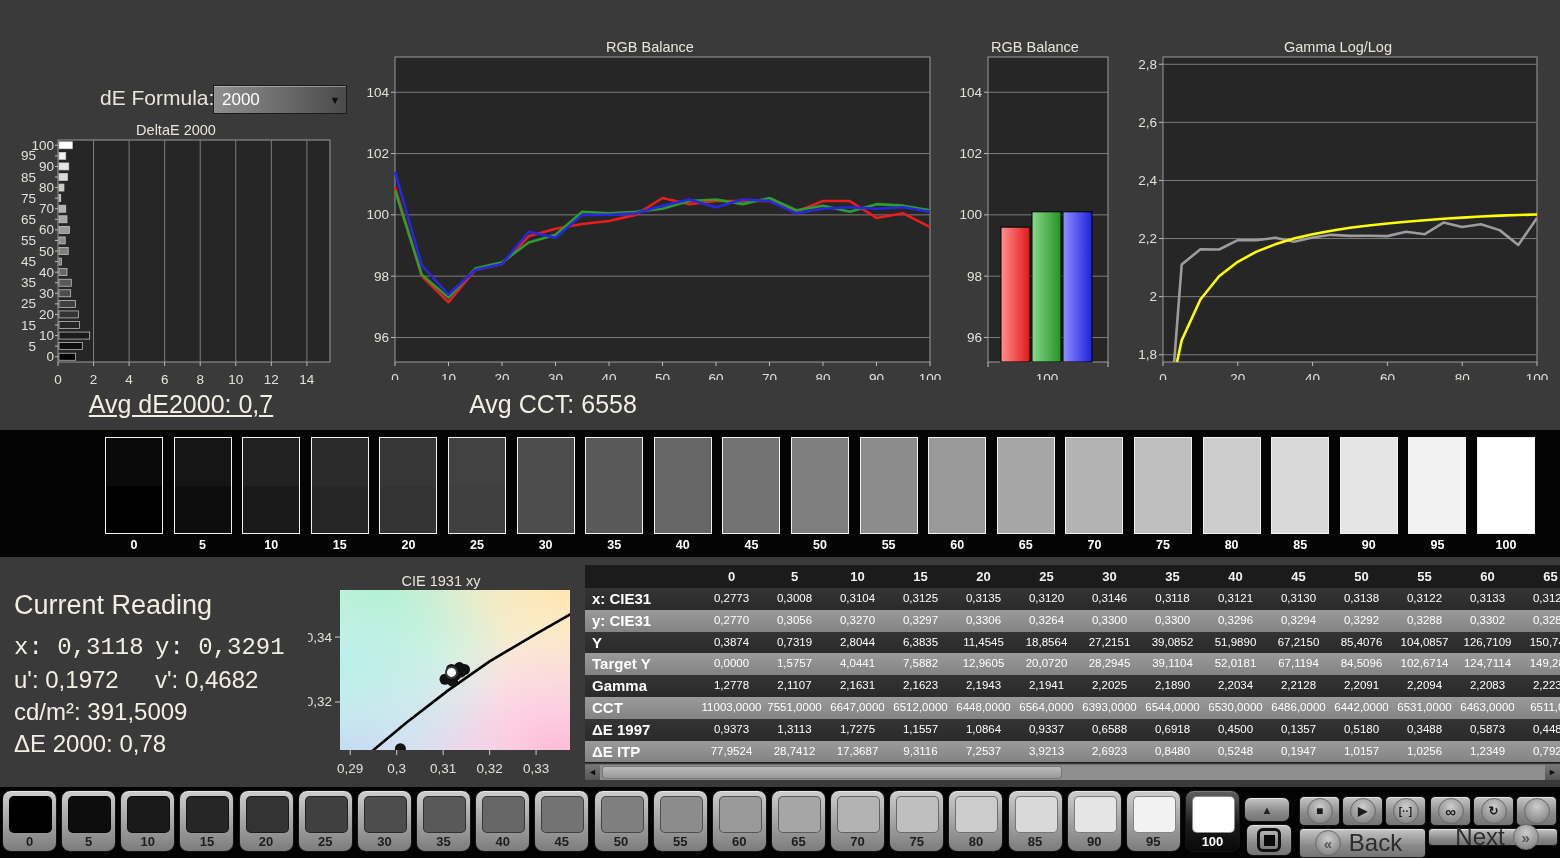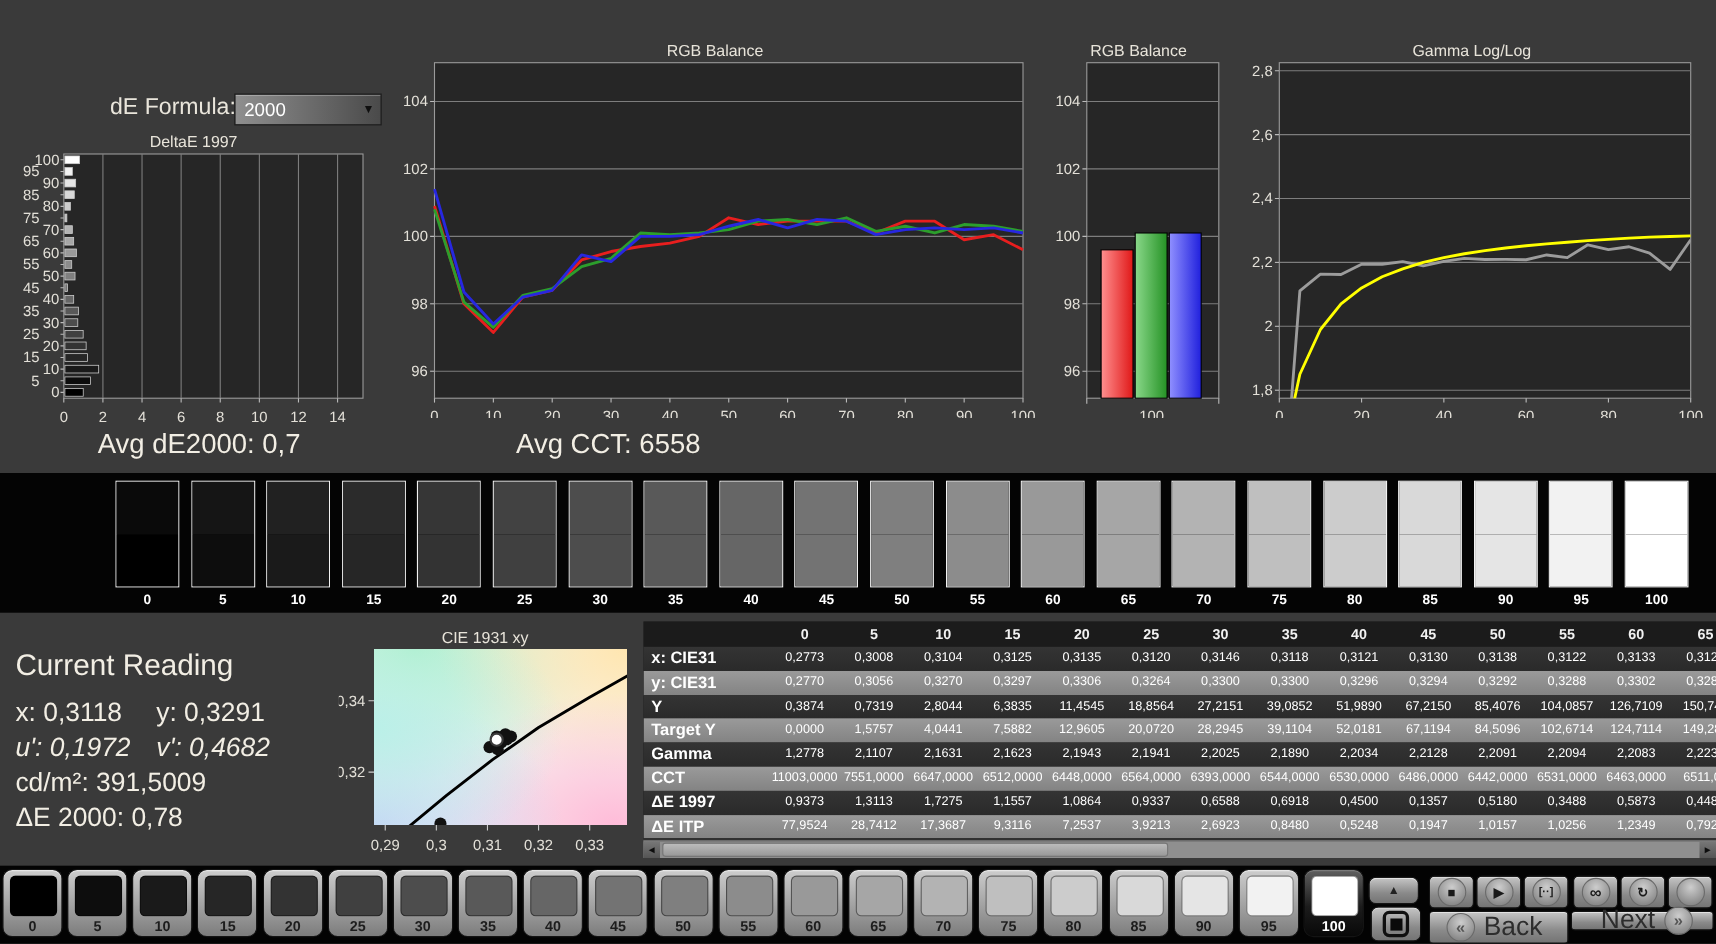--- a/index.html
+++ b/index.html
@@ -15,21 +15,21 @@
   .stat{font-size:25px;color:#f2eee4;transform:translateX(-50%);white-space:nowrap;}
   svg text.tick{fill:#e3e0d8;font-size:13.5px;font-family:"Liberation Sans",sans-serif;}
   
   #strip{left:0;top:430px;width:1560px;height:127px;background:#040404;}
   .swatch{position:absolute;top:7px;width:58px;height:97px;border:1.5px solid #f2f2f2;box-sizing:border-box;}
   .swatch .half{position:absolute;left:0;width:100%;height:50%;}
   .swatch-lbl{position:absolute;top:108px;width:58px;text-align:center;color:#fff;font-weight:bold;font-size:12.5px;}
   
   .cr-title{left:14px;top:590px;font-size:27px;color:#f2eee4;}
   .cr-line{left:14px;font-size:24px;color:#f2eee4;white-space:nowrap;}
-  .cr-line .c2{position:absolute;left:128px;}
+  .cr-line .c2{position:absolute;left:141px;}
   
   #gtable{left:585px;top:565px;width:975px;height:198px;overflow:hidden;background:#1b1b1b;}
   .trow{position:relative;width:997px;height:21.8px;display:flex;}
   .trow.hdr{height:23px;background:#1b1b1b;}
   .trow.dark{background:linear-gradient(#343434,#2a2a2a);}
   .trow.light{background:linear-gradient(#9a9a9a,#838383);}
   .tcell{width:63px;flex:0 0 63px;text-align:center;color:#fff;font-size:11.5px;line-height:21.8px;overflow:hidden;}
   .trow.hdr .tcell{font-weight:bold;font-size:13px;line-height:23px;color:#f2f2f2;}
   .tlabel{width:115px;flex:0 0 115px;color:#fff;font-weight:bold;font-size:15px;line-height:21.8px;padding-left:7px;box-sizing:border-box;}
   
@@ -54,21 +54,21 @@
 
 <div id="app">
 
 
   <div class="abs de-row-label">dE Formula:</div>
   <div class="abs dropdown">
     <span class="val">2000</span>
     <span class="arrow">▼</span>
   </div>
 
-  <div class="abs chart-title" style="left:176px;top:122px;">DeltaE 1997</div>
+  <div class="abs chart-title" style="left:176px;top:122px;">DeltaE 2000</div>
   <div class="abs chart-title" style="left:650px;top:39px;">RGB Balance</div>
   <div class="abs chart-title" style="left:1035px;top:39px;">RGB Balance</div>
   <div class="abs chart-title" style="left:1338px;top:39px;">Gamma Log/Log</div>
   <div class="abs chart-title" style="left:441px;top:573px;">CIE 1931 xy</div>
 
   <svg id="svg-deltae" class="abs" style="left:0;top:112px;" width="350" height="280">
       <rect x="58" y="28" width="272" height="222" fill="#262626" stroke="#9a9a9a"></rect>
       <line x1="93.55555555555556" y1="28" x2="93.55555555555556" y2="250" stroke="#7d7d7d"></line>
       <line x1="129.11111111111111" y1="28" x2="129.11111111111111" y2="250" stroke="#7d7d7d"></line>
       <line x1="164.66666666666669" y1="28" x2="164.66666666666669" y2="250" stroke="#7d7d7d"></line>
@@ -334,21 +334,21 @@
       <line x1="181.6161616161617" y1="184" x2="181.6161616161617" y2="189" stroke="#ccc"></line>
       <text x="181.6161616161617" y="207" text-anchor="middle" class="tick">0,32</text>
       <line x1="228.0808080808082" y1="184" x2="228.0808080808082" y2="189" stroke="#ccc"></line>
       <text x="228.0808080808082" y="207" text-anchor="middle" class="tick">0,33</text>
       <line x1="27" y1="135.96754563894527" x2="32" y2="135.96754563894527" stroke="#ccc"></line>
       <text x="24" y="140.46754563894527" text-anchor="end" class="tick">0,32</text>
       <line x1="27" y1="71.05882352941167" x2="32" y2="71.05882352941167" stroke="#ccc"></line>
       <text x="24" y="75.55882352941167" text-anchor="end" class="tick">0,34</text>
     </svg>
 
-  <div class="abs stat" style="left:181px;top:390px;">Avg dE2000: 0,7</div>
+  <div class="abs stat" style="left:181px;top:390px;text-decoration:underline;">Avg dE2000: 0,7</div>
   <div class="abs stat" style="left:553px;top:390px;">Avg CCT: 6558</div>
 
   <div id="strip" class="abs">
 
   <div class="swatch" style="left: 105px;">
         <div class="half" style="top: 0px; background: rgb(10, 10, 10);"></div>
         <div class="half" style="top: 50%; background: rgb(0, 0, 0);"></div>
       </div>
       <div class="swatch-lbl" style="left: 105px;">0</div>
       <div class="swatch" style="left: 173.6px;">
@@ -447,25 +447,25 @@
       </div>
       <div class="swatch-lbl" style="left: 1408.4px;">95</div>
       <div class="swatch" style="left: 1477px;">
         <div class="half" style="top: 0px; background: rgb(255, 255, 255);"></div>
         <div class="half" style="top: 50%; background: rgb(255, 255, 255);"></div>
       </div>
       <div class="swatch-lbl" style="left: 1477px;">100</div>
     </div>
 
   <div class="abs cr-title">Current Reading</div>
-  <div class="abs cr-line" style="top:634px;">
+  <div class="abs cr-line" style="top:634px;font-family:Liberation Mono, monospace;">
     <span>x: 0,3118</span>
     <span class="c2">y: 0,3291</span>
   </div>
-  <div class="abs cr-line" style="top:666px;font-style:italic;">
+  <div class="abs cr-line" style="top:666px;">
     <span>u': 0,1972</span>
     <span class="c2">v': 0,4682</span>
   </div>
   <div class="abs cr-line" style="top:698px;">cd/m²: 391,5009</div>
   <div class="abs cr-line" style="top:730px;">ΔE 2000: 0,78</div>
 
   <div id="gtable" class="abs">
       <div class="trow hdr">
         <div class="tlabel"></div>
         <div class="tcell">0</div>

